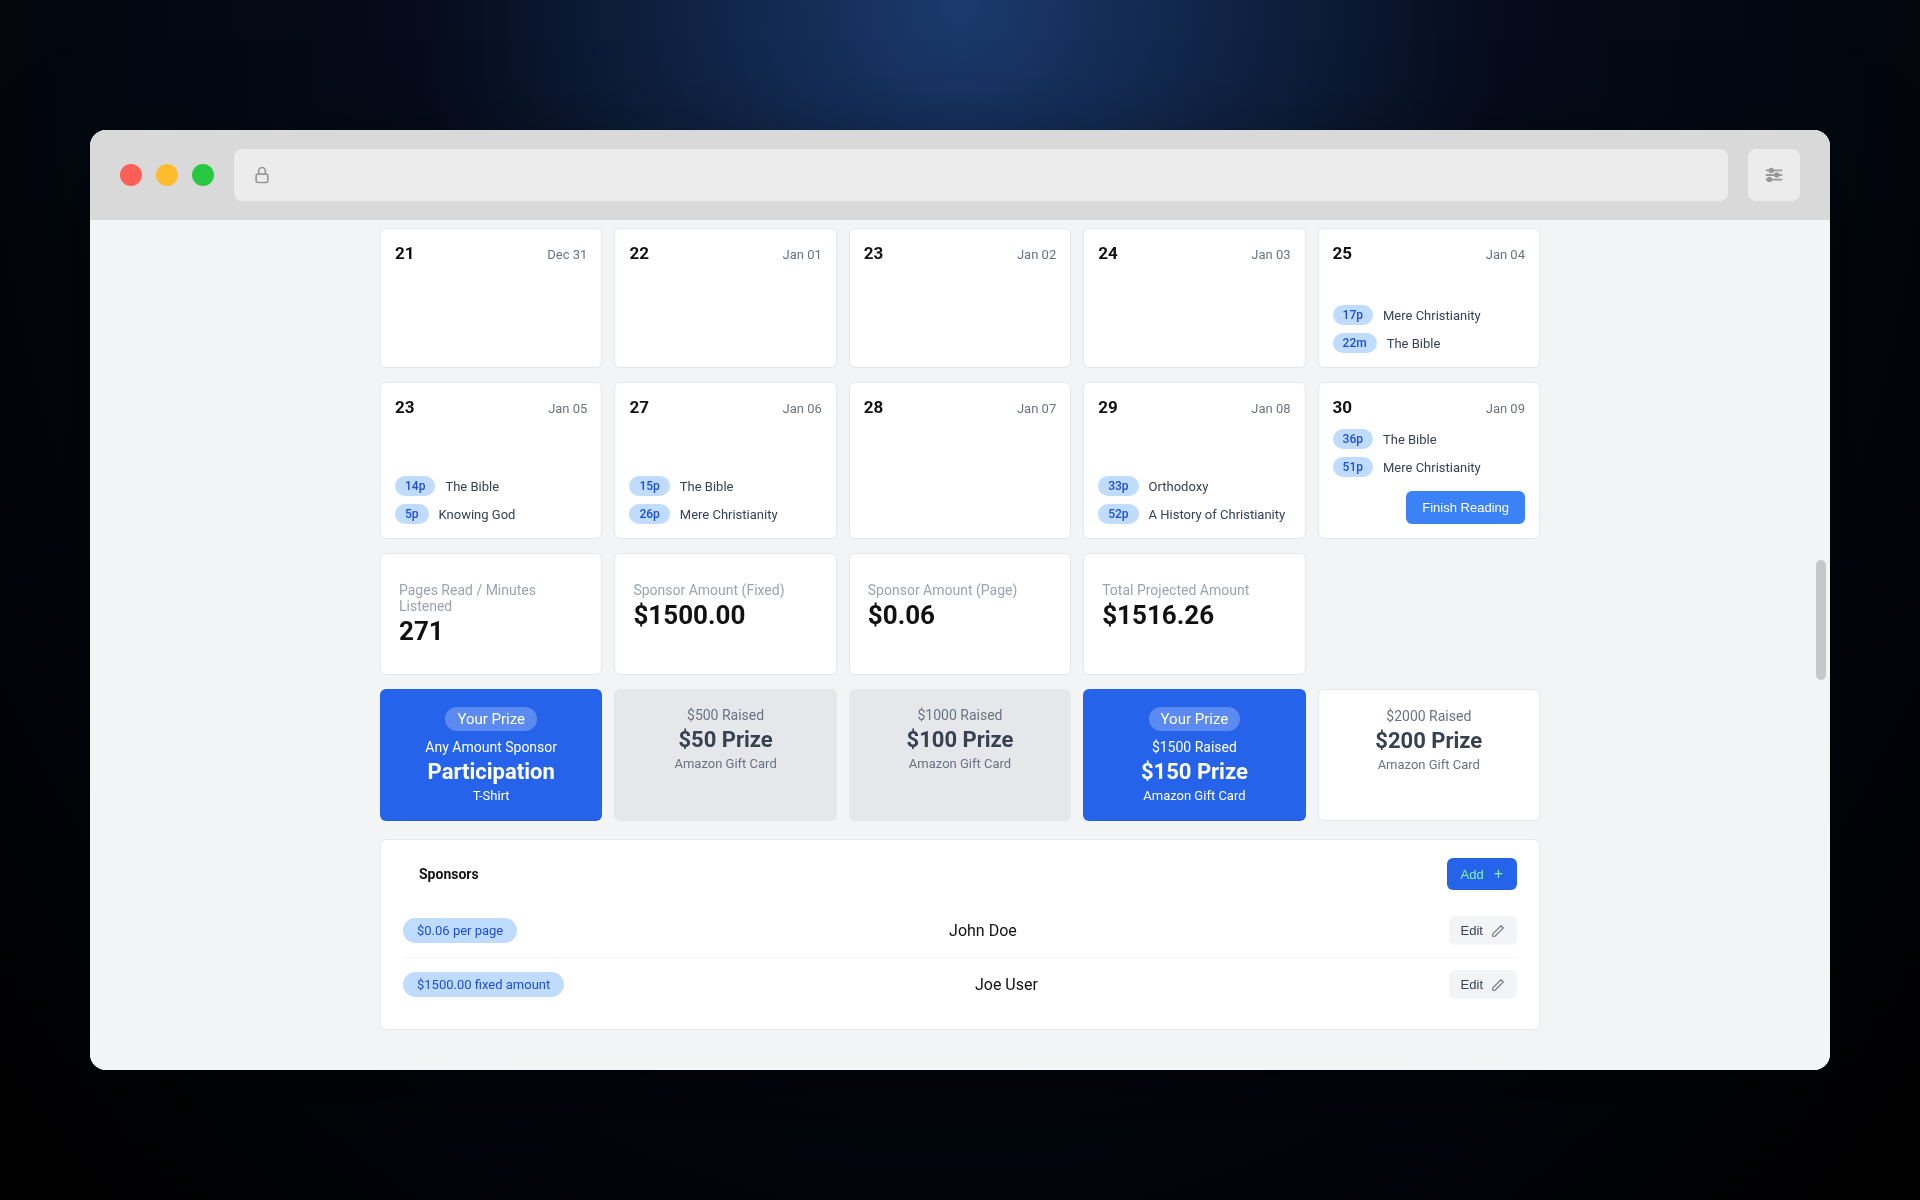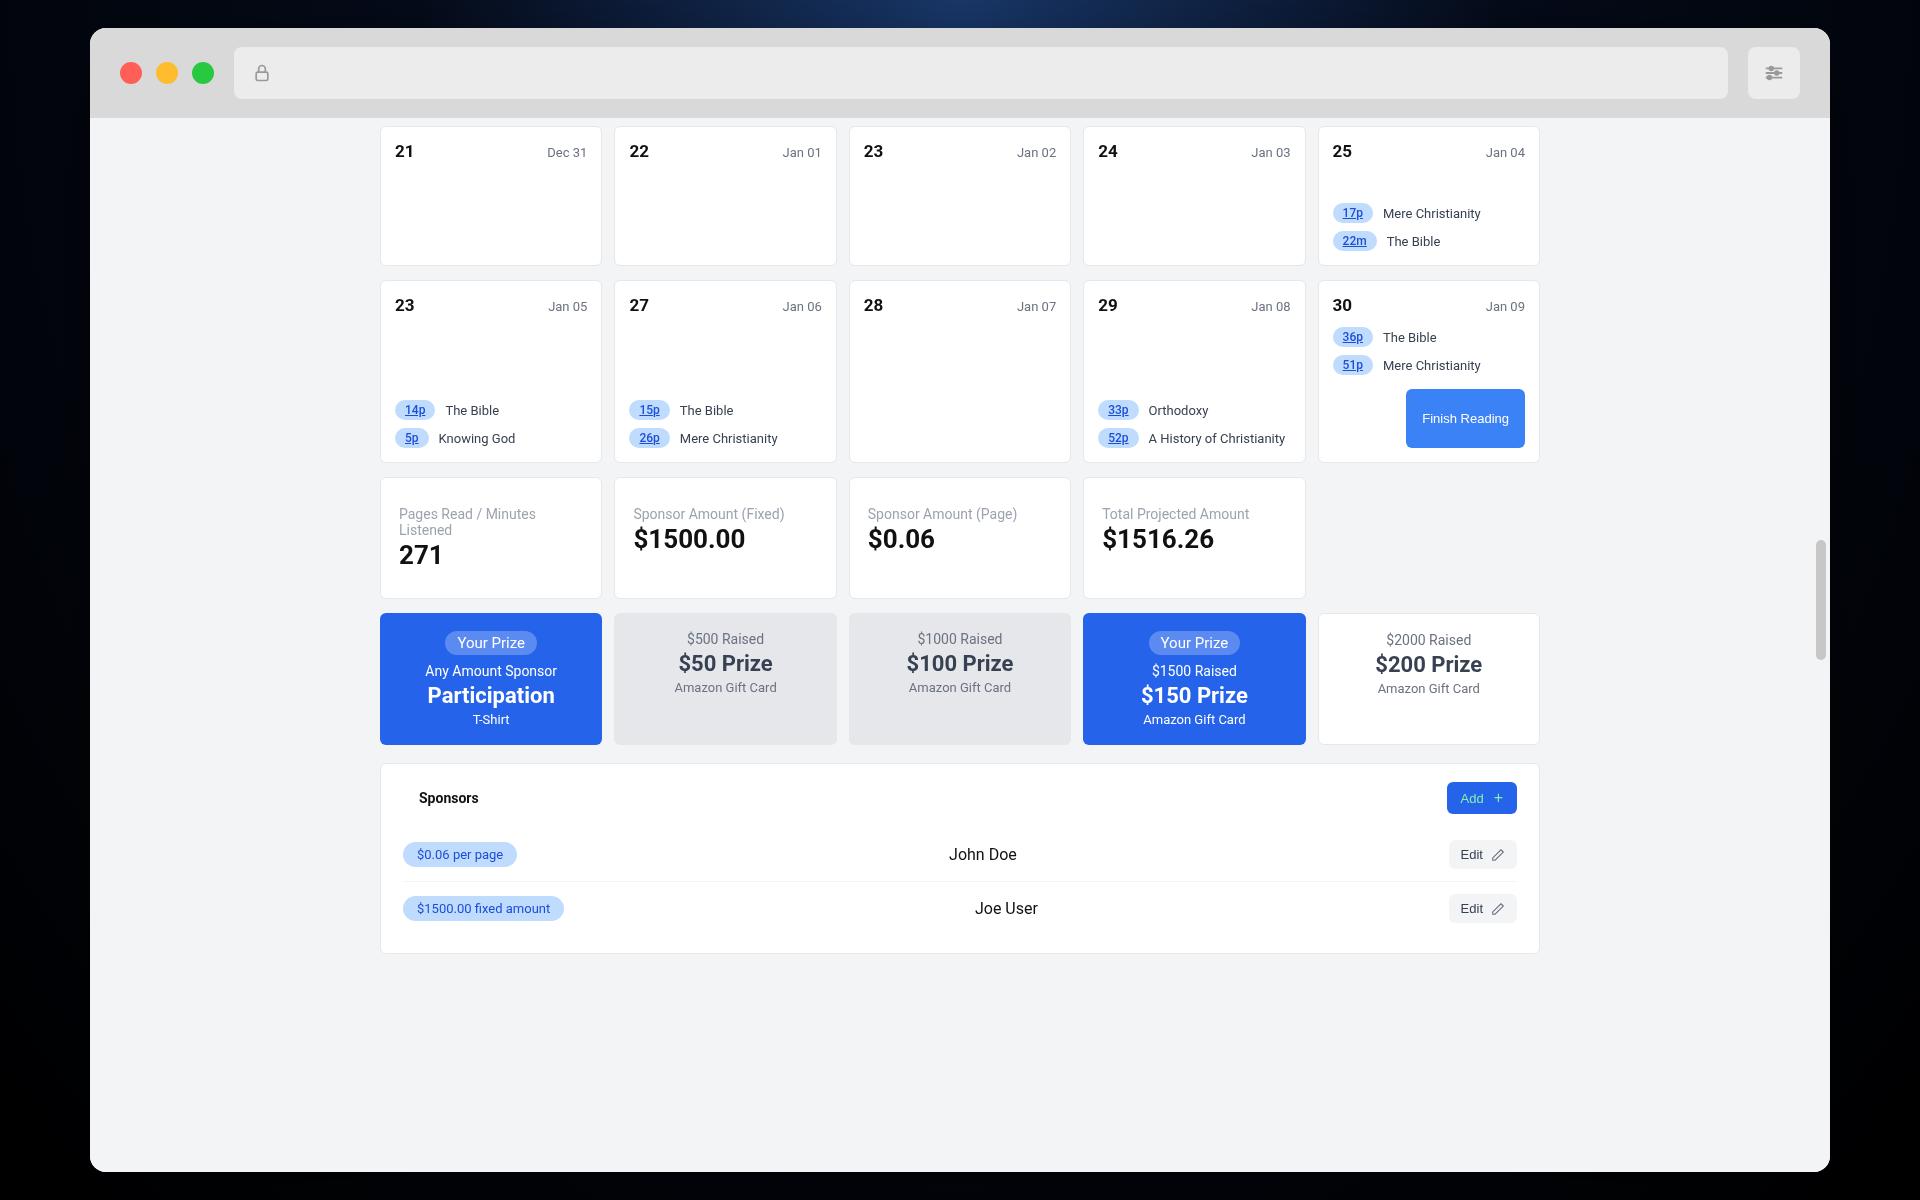--- a/index.html
+++ b/index.html
@@ -2,21 +2,21 @@
 <html><head>
 <meta charset="utf-8">
 <style>
   * { box-sizing: border-box; margin: 0; padding: 0; }
   html, body { width: 1920px; height: 1200px; overflow: hidden; font-family: -apple-system, BlinkMacSystemFont, 'Segoe UI', Roboto, sans-serif; }
   body {
     background: radial-gradient(ellipse at top, #1a3a6e 0%, #050b1a 40%, #000 100%);
     display: flex; align-items: center; justify-content: center;
   }
   .browser-frame {
-    width: 1740px; height: 1144px; background: #fff; border-radius: 16px;
+    width: 1740px; height: 940px; background: #fff; border-radius: 16px;
     overflow: hidden; box-shadow: 0 30px 100px rgba(0,0,0,.5);
     display: flex; flex-direction: column;
   }
   .browser-chrome {
     height: 90px; background: #d9d9d9; display: flex; align-items: center; padding: 0 30px; gap: 20px;
   }
   .traffic { display: flex; gap: 14px; }
   .dot { width: 22px; height: 22px; border-radius: 50%; }
   .dot.red { background: #ff5f57; }
   .dot.yellow { background: #febc2e; }
@@ -44,25 +44,25 @@
     background: #fff; border: 1px solid #e5e7eb; border-radius: 6px;
     min-height: 140px; padding: 14px; display: flex; flex-direction: column;
   }
   .cal-head { display: flex; justify-content: space-between; align-items: baseline; margin-bottom: 12px; }
   .cal-daynum { font-weight: 700; color: #111; font-size: 17px; }
   .cal-date { color: #6b7280; font-size: 13px; }
   .cal-events { display: flex; flex-direction: column; gap: 8px; margin-top: auto; }
   .evt { display: flex; align-items: center; gap: 10px; font-size: 13px; color: #374151; }
   .evt .pill {
     background: #bfdbfe; color: #1d4ed8; font-size: 12px; font-weight: 500;
-    padding: 3px 10px; border-radius: 999px; white-space: nowrap; text-decoration: underline;
+    padding: 3px 10px; border-radius: 999px; white-space: nowrap;
   }
   .finish-btn {
     margin-top: 14px; align-self: flex-end; background: #3b82f6; color: #fff;
-    border: none; border-radius: 6px; padding: 22px 16px; font-size: 13px; cursor: pointer;
+    border: none; border-radius: 6px; padding: 9px 16px; font-size: 13px; cursor: pointer;
   }
   .stats-grid {
     display: grid; grid-template-columns: repeat(5, 1fr); gap: 12px; margin-bottom: 14px;
   }
   .stat-card {
     background: #fff; border: 1px solid #e5e7eb; border-radius: 6px; padding: 28px 18px;
   }
   .stat-label { color: #9ca3af; font-size: 14px; margin-bottom: 2px; }
   .stat-value { color: #111; font-size: 26px; font-weight: 700; }
   .prizes-grid {

